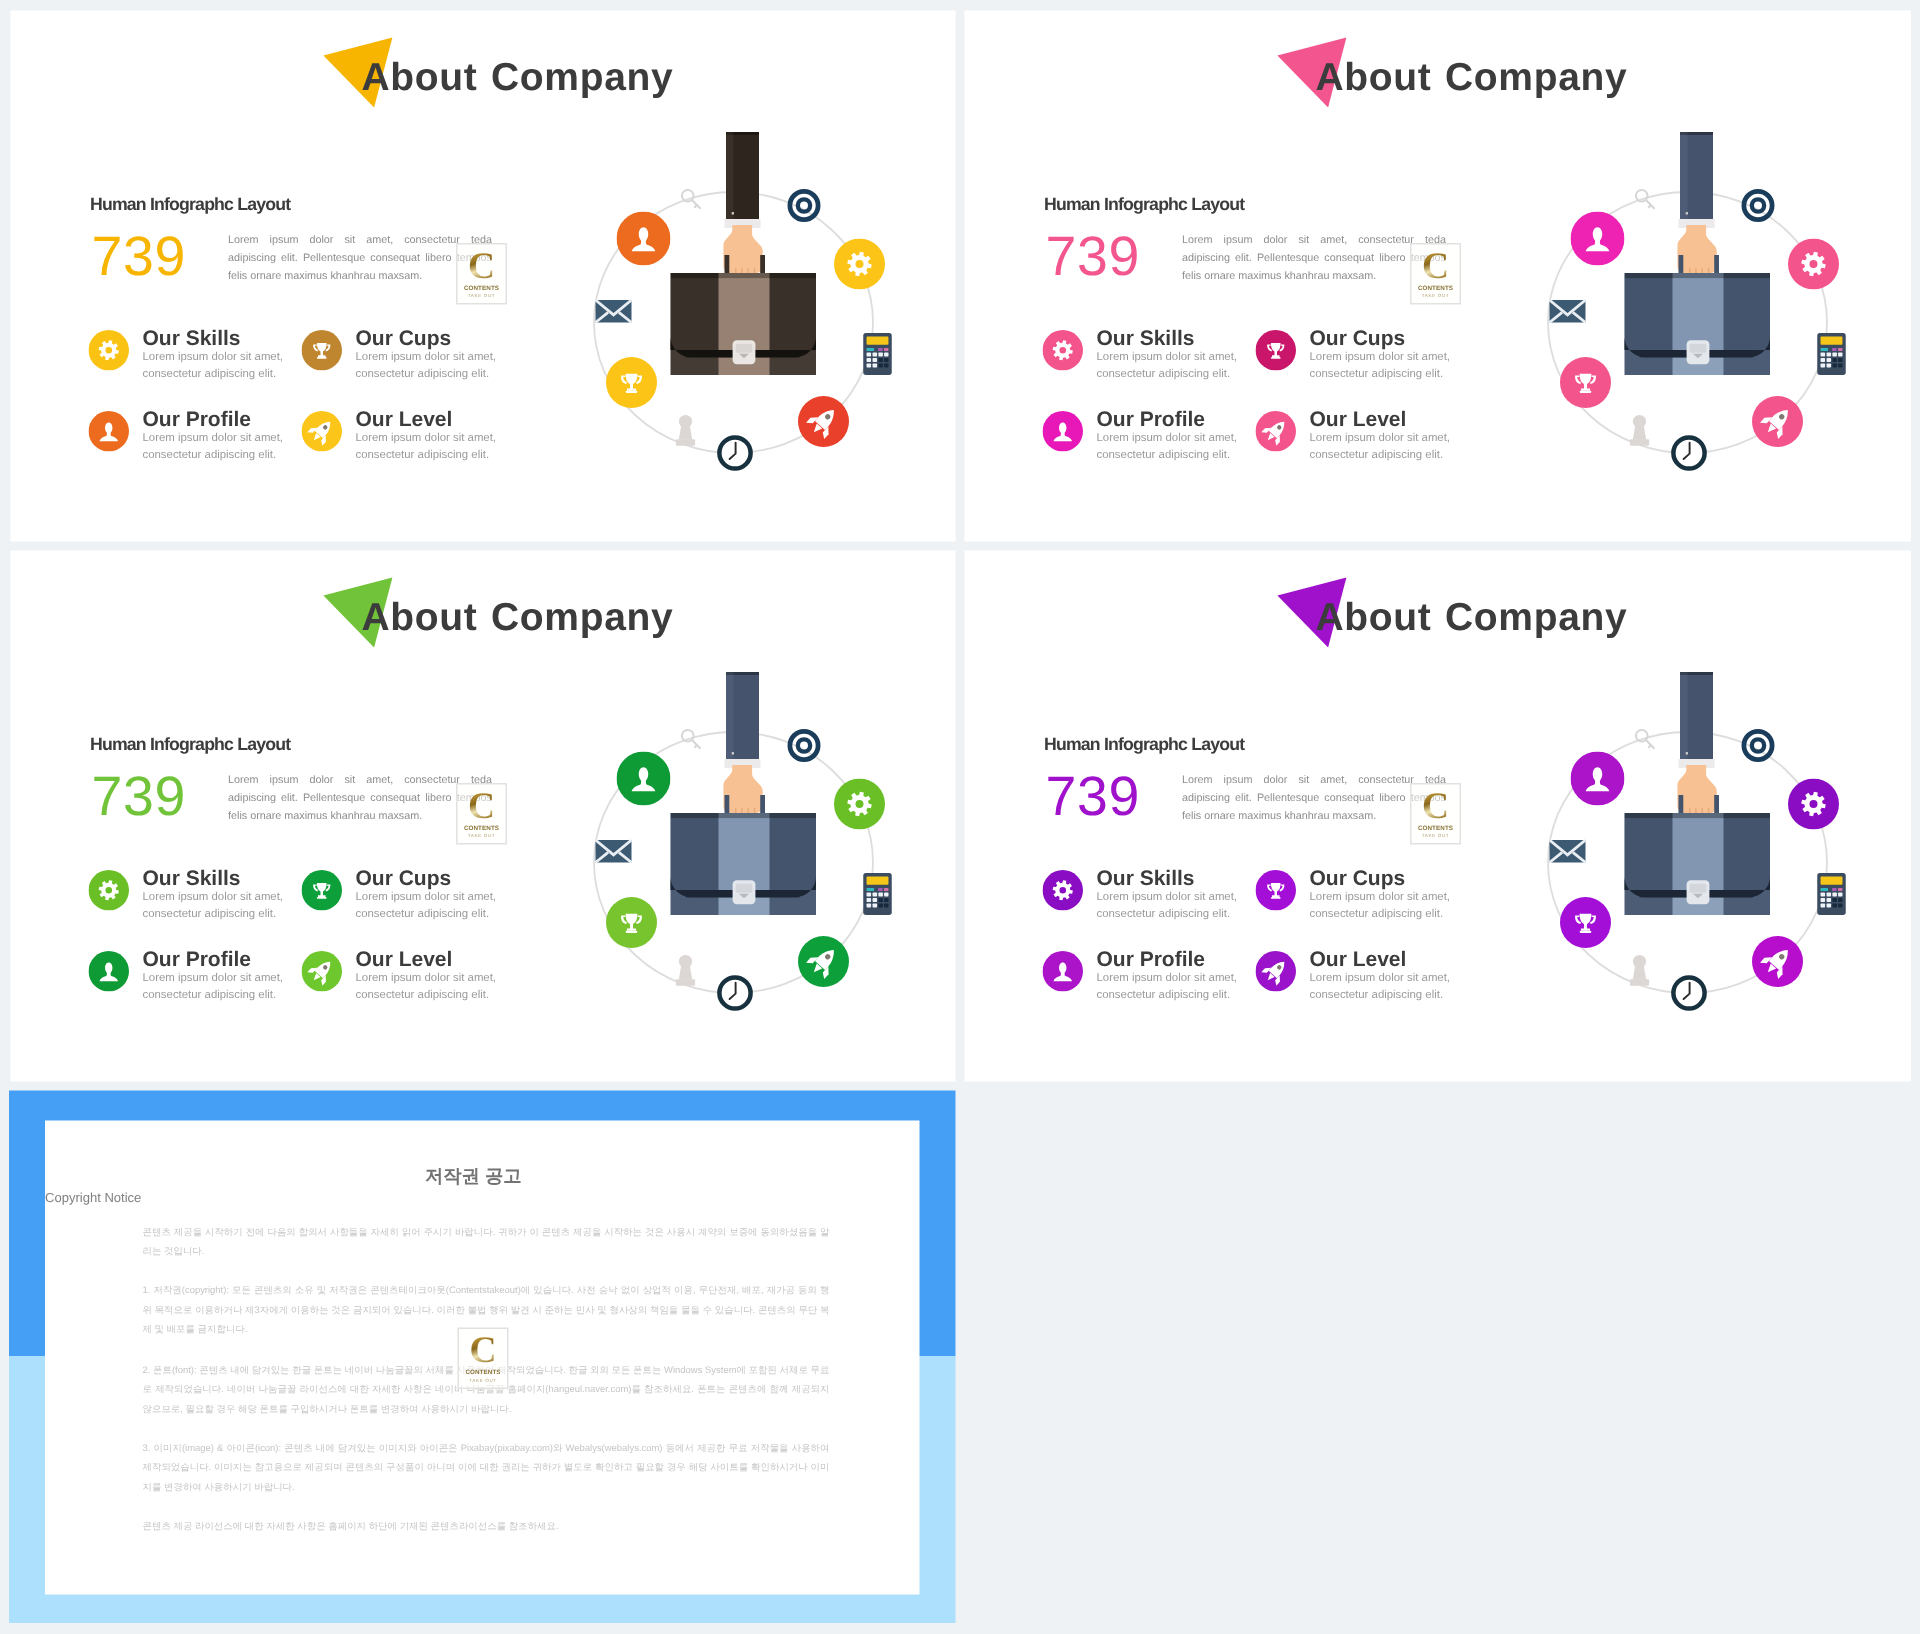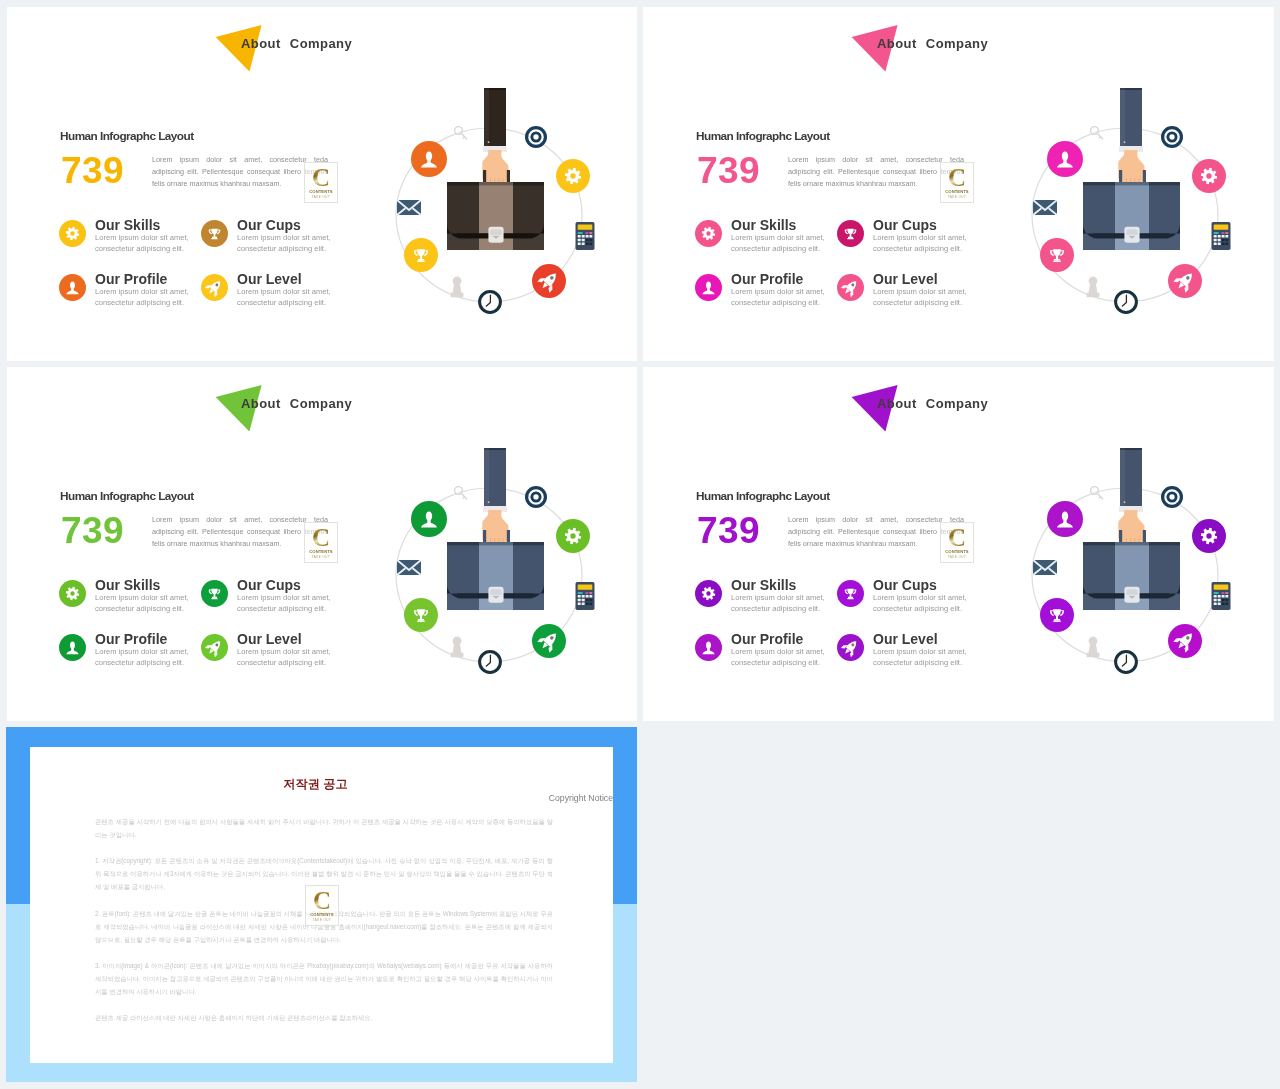--- a/index.html
+++ b/index.html
@@ -7,47 +7,47 @@
   body{width:1280px;height:1089px;background:#eef2f5;font-family:"Liberation Sans",sans-serif;overflow:hidden;}
   .slide{position:absolute;background:#fff;overflow:hidden;}
   #s1{left:7px;top:7px;width:630px;height:354px;}
   #s2{left:643px;top:7px;width:631px;height:354px;}
   #s3{left:7px;top:367px;width:630px;height:354px;}
   #s4{left:643px;top:367px;width:631px;height:354px;}
   #s5{left:6px;top:727px;width:631px;height:355px;
       background:linear-gradient(180deg,#45a0f5 0%,#45a0f5 49.8%,#ace0fd 49.8%,#ace0fd 100%);}
 
   .tri{position:absolute;left:200px;top:5px;}
-  .title{position:absolute;left:234px;top:29px;font-size:13px;font-weight:bold;color:#3c3c3c;letter-spacing:0.45px;white-space:nowrap;}
+  .title{position:absolute;left:234px;top:29px;font-size:26px;font-weight:bold;color:#3c3c3c;letter-spacing:0.45px;white-space:nowrap;}
   .title i{font-style:normal;display:inline-block;width:9px;}
 
   .hl{position:absolute;left:53px;top:122px;font-size:11.8px;font-weight:bold;color:#3c3c3c;letter-spacing:-0.55px;white-space:nowrap;}
-  .bignum{position:absolute;left:54px;top:146px;font-size:37px;font-weight:700;line-height:36px;letter-spacing:0.4px;}
+  .bignum{position:absolute;left:54px;top:146px;font-size:37px;font-weight:400;line-height:36px;letter-spacing:0.4px;}
   .para{position:absolute;left:145px;top:147px;width:176px;font-size:7.2px;line-height:12.1px;color:#8e8e8e;text-align:justify;}
 
   .feat{position:absolute;width:160px;height:46px;}
   .feat .ic{position:absolute;left:0;top:7px;line-height:0;}
   .feat .ft{position:absolute;left:36px;top:4px;font-size:14px;font-weight:bold;color:#3c3c3c;white-space:nowrap;}
   .feat .fd{position:absolute;left:36px;top:19px;width:124px;font-size:7.6px;line-height:11px;color:#9a9a9a;}
 
   .wm{position:absolute;width:32px;height:39px;border:1px solid #e2e2e2;background:rgba(255,255,252,0.52);}
   .wmc{position:absolute;left:0;top:0px;width:32px;text-align:center;font-family:"Liberation Serif",serif;font-size:25px;font-weight:bold;line-height:29px;
        background:linear-gradient(162deg,#f2e6c0 0%,#c9a03a 20%,#8a681c 42%,#efe3b1 56%,#9b7a2a 74%,#7d5f1b 100%);
        -webkit-background-clip:text;background-clip:text;color:transparent;}
   .wmt1{position:absolute;left:0;top:25.6px;width:32px;text-align:center;font-size:4.2px;color:#8a7438;letter-spacing:0.05px;font-weight:bold;}
   .wmt2{position:absolute;left:0;top:31.5px;width:32px;text-align:center;font-size:3.0px;color:#ad9c70;letter-spacing:0.45px;}
 
   .gfx{position:absolute;left:366px;top:66px;}
   .case{position:absolute;left:366px;top:66px;}
   .ring-ic{position:absolute;line-height:0;}
 
   
   .cpw{position:absolute;left:24px;top:20px;width:583px;height:316px;background:#fff;}
-  .cpt{position:absolute;left:0;top:29px;width:571px;text-align:center;font-size:12.2px;font-weight:bold;color:#7f1d1d;}
-  .cps{position:absolute;left:0;top:46px;width:583px;text-align:right;font-size:8.7px;color:#808080;}
+  .cpt{position:absolute;left:0;top:29px;width:571px;text-align:center;font-size:12.2px;font-weight:bold;color:#737373;}
+  .cps{position:absolute;left:0;top:46px;width:583px;text-align:left;font-size:8.7px;color:#808080;}
   .cbody{position:absolute;left:65px;top:69px;width:458px;font-size:6.3px;line-height:12.9px;color:#c5c5c5;text-align:justify;}
   .cbody p{margin:0 0 13.6px 0;}
 
 </style>
 </head>
 <body>
 
 <div class="slide" id="s1">
     <svg class="tri" width="64" height="64" viewBox="0 0 64 64">
       <path d="M8.6 25.0 L54.6 13.0 L42.4 59.6 Z" fill="#f8b500"></path>

